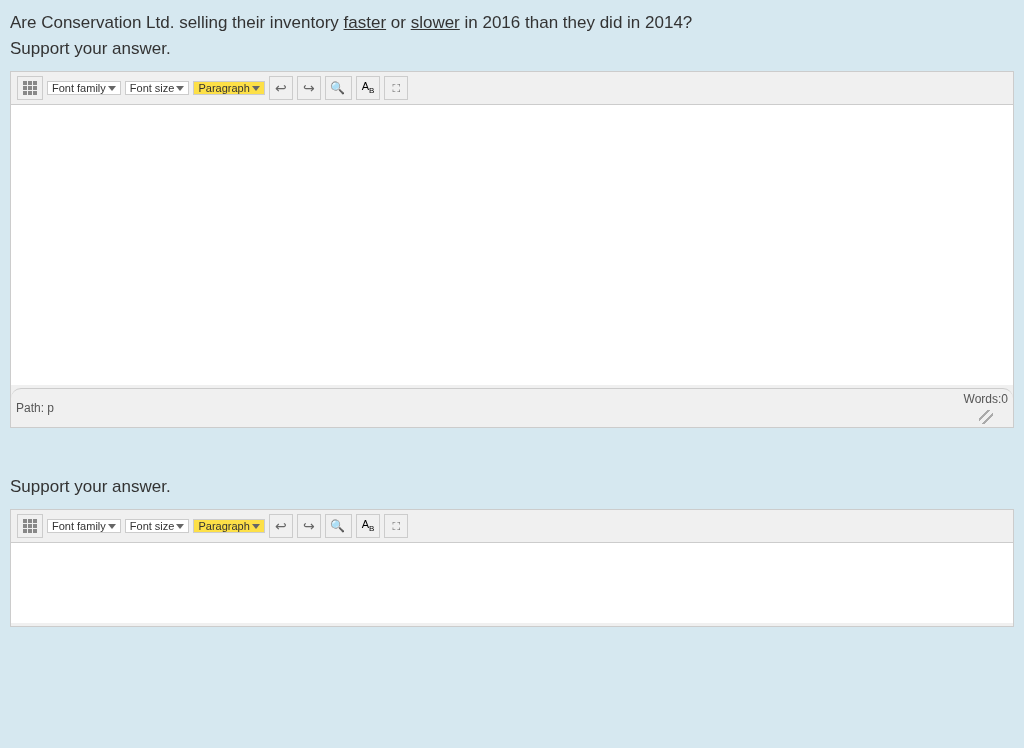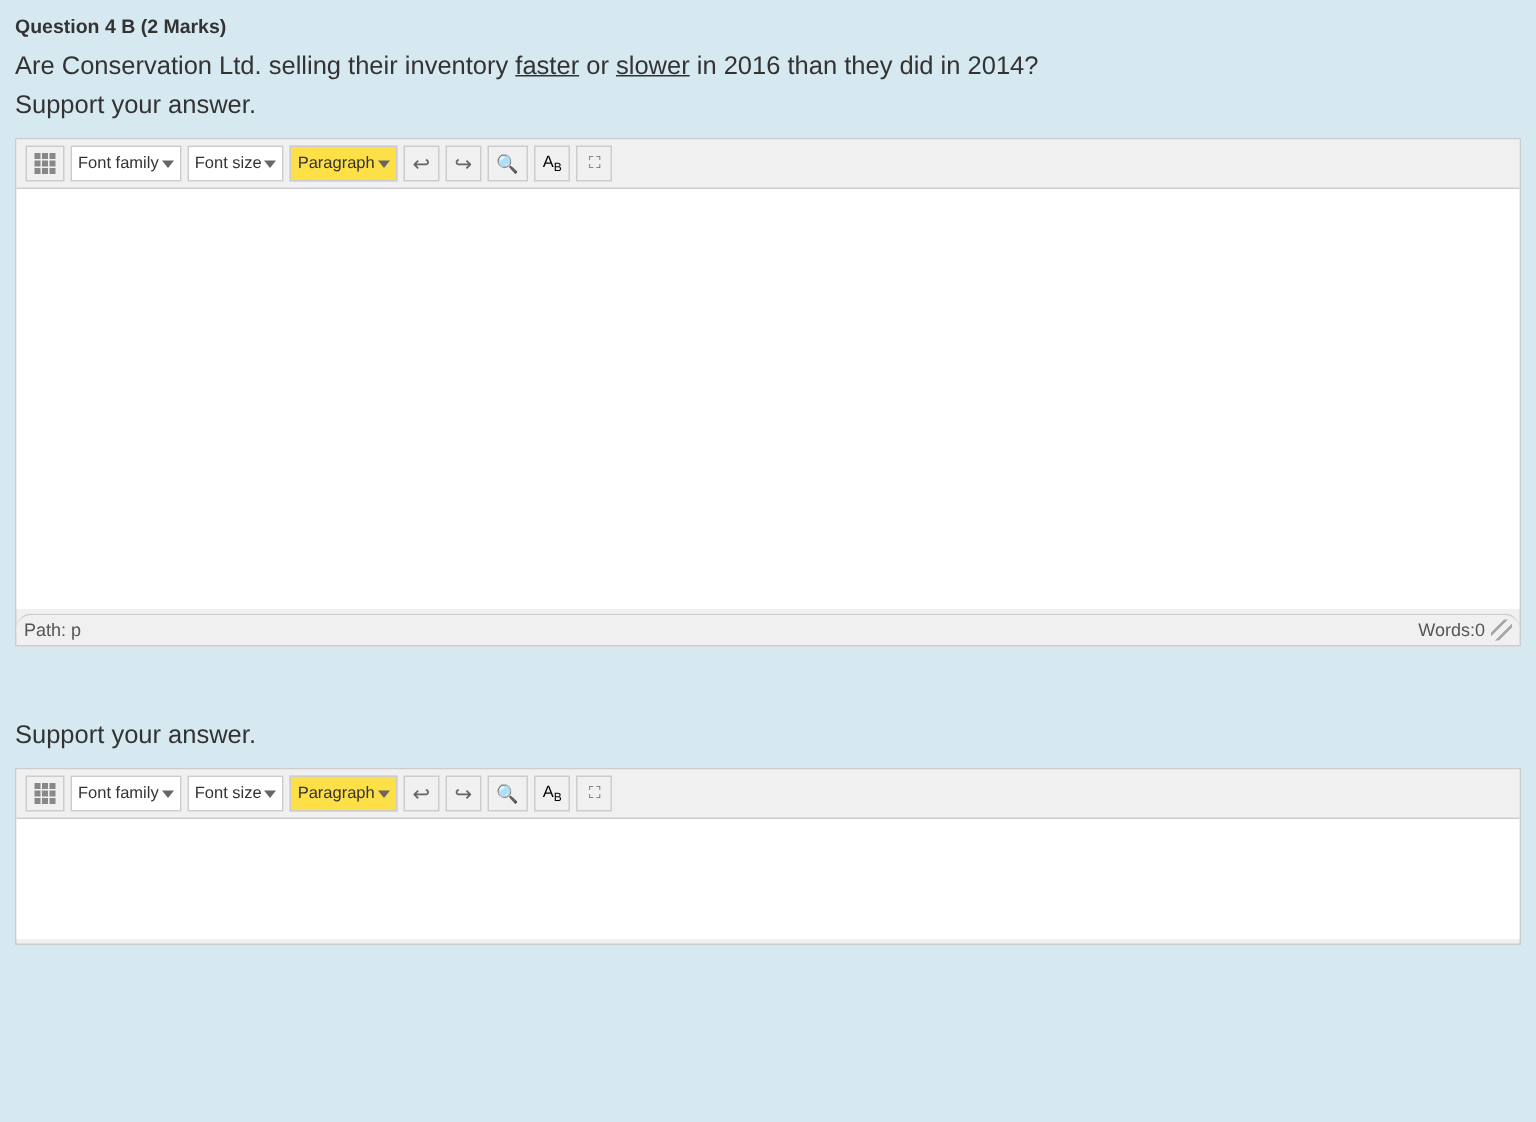--- a/index.html
+++ b/index.html
@@ -89,21 +89,21 @@
       width: 14px;
       height: 14px;
       background: linear-gradient(135deg, transparent 30%, #aaa 30%, #aaa 40%, transparent 40%, transparent 60%, #aaa 60%, #aaa 70%, transparent 70%);
       cursor: se-resize;
     }
     .select-with-arrow {
       display: flex;
       align-items: center;
       background: #fff;
       border: 1px solid #ccc;
-      height: 24px;
+      height: 14px;
       padding: 0 4px;
       gap: 2px;
       cursor: pointer;
     }
     .select-with-arrow span {
       font-size: 11px;
     }
     .arrow-down {
       width: 0;
       height: 0;
@@ -128,21 +128,20 @@
     }
     .fullscreen-icon {
       font-size: 11px;
       color: #666;
     }
   </style>
 </head>
 <body>
 
 <div class="section">
-  <div class="question-title">Question 4 B (2 Marks)</div>
   <div class="question-text">
     <span>Are Conservation Ltd. selling their inventory </span><span class="underline">faster</span><span> or </span><span class="underline">slower</span><span> in 2016 than they did in 2014?</span><br>
     <span>Support your answer.</span>
   </div>
 
   <div class="editor-container">
     <div class="editor-toolbar">
 
       <button class="toolbar-icon-btn">
         <div class="grid-icon">
@@ -193,21 +192,21 @@
         <span class="fullscreen-icon">⛶</span>
       </button>
     </div>
 
     
     <textarea class="editor-body" style="min-height: 280px; font-size: 13px; font-family: Arial, sans-serif; border: none; outline: none; padding: 8px; width: 100%; resize: none;"></textarea>
 
     
     <div class="editor-footer">
       <span>Path: p</span>
-      <div style="display:flex; align-items:center; gap:4px;">
+      <div style="display:flex; align-items:center; gap:4px;flex-direction:column;">
         <span>Words:0</span>
         <div class="resize-handle"></div>
       </div>
     </div>
   </div>
 </div>
 
 <div class="section">
   <div class="question-text">
     <br>

